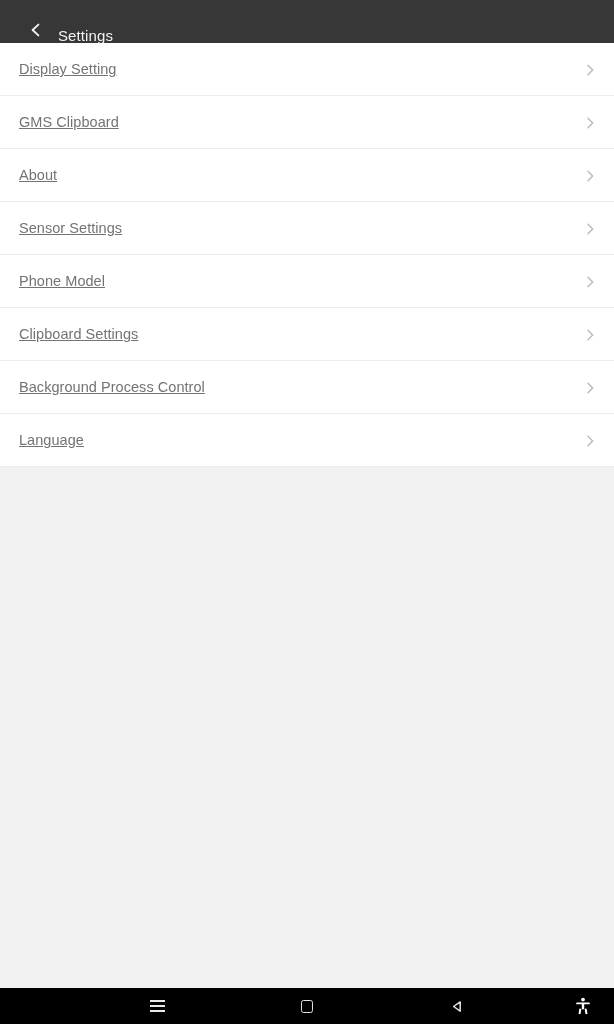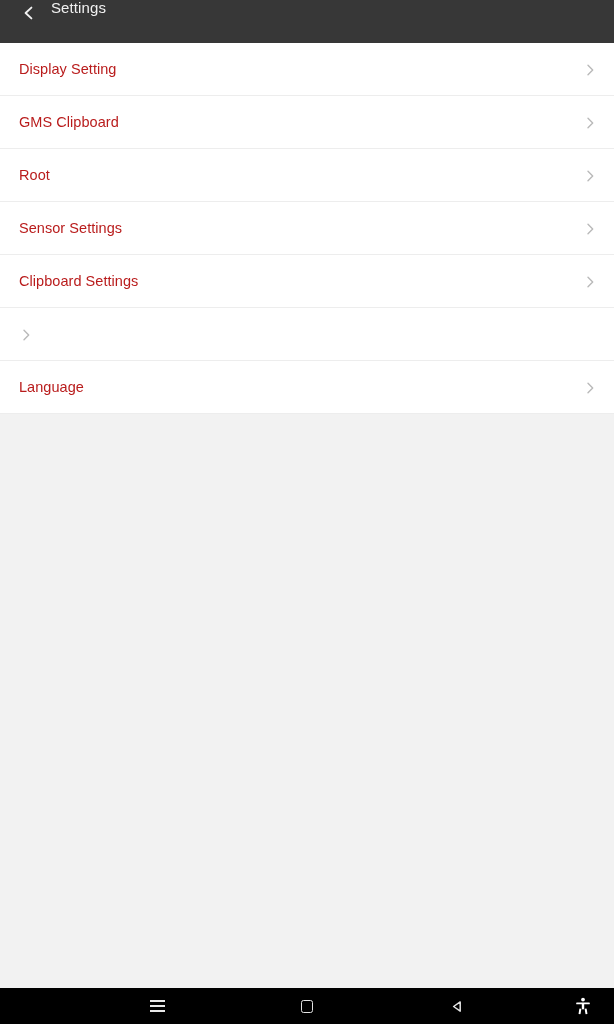--- a/index.html
+++ b/index.html
@@ -24,22 +24,22 @@
     flex-direction: column;
     background: #f2f2f2;
   }
 
   
   .appbar {
     height: 43px;
     flex: 0 0 43px;
     background: #373737;
     display: flex;
-    align-items: flex-start;
-    padding-left: 16px;
+    align-items: flex-end;
+    padding-left: 23px;
     box-sizing: border-box;
   }
   .back-btn {
     width: 26px;
     height: 26px;
     display: flex;
     align-items: center;
     justify-content: center;
     cursor: pointer;
     flex: 0 0 auto;
@@ -88,24 +88,25 @@
     right: 0;
     bottom: 0;
     height: 1px;
     background: #ededed;
   }
   .group .row:last-child::after {
     background: #ededed;
   }
   .row-label {
     font-size: 14.5px;
-    color: #b91c1c;
+    color: #737373;
     line-height: 1;
     letter-spacing: 0.05px;
     white-space: nowrap;
+    text-decoration: underline;
   }
   .chevron {
     flex: 0 0 auto;
     width: 14px;
     height: 14px;
     display: flex;
     align-items: center;
     justify-content: center;
   }
   .chevron svg { display: block; }
@@ -187,51 +188,60 @@
       <div class="row">
         <span class="row-label">GMS Clipboard</span>
         <span class="chevron">
           <svg width="14" height="14" viewBox="0 0 14 14" aria-hidden="true">
               <path d="M5 2.3 L9.7 7 L5 11.7" fill="none" stroke="#b9b9b9" stroke-width="1.4" stroke-linecap="round" stroke-linejoin="round"></path>
             </svg>
         </span>
       </div>
 
       <div class="row">
-        <span class="row-label">Root</span>
+        <span class="row-label">About</span>
         <span class="chevron">
           <svg width="14" height="14" viewBox="0 0 14 14" aria-hidden="true">
               <path d="M5 2.3 L9.7 7 L5 11.7" fill="none" stroke="#b9b9b9" stroke-width="1.4" stroke-linecap="round" stroke-linejoin="round"></path>
             </svg>
         </span>
       </div>
 
 
 
       <div class="row">
         <span class="row-label">Sensor Settings</span>
         <span class="chevron">
           <svg width="14" height="14" viewBox="0 0 14 14" aria-hidden="true">
               <path d="M5 2.3 L9.7 7 L5 11.7" fill="none" stroke="#b9b9b9" stroke-width="1.4" stroke-linecap="round" stroke-linejoin="round"></path>
             </svg>
         </span>
       </div>
 
+      <div class="row">
+        <span class="row-label">Phone Model</span>
+        <span class="chevron">
+          <svg width="14" height="14" viewBox="0 0 14 14" aria-hidden="true">
+              <path d="M5 2.3 L9.7 7 L5 11.7" fill="none" stroke="#b9b9b9" stroke-width="1.4" stroke-linecap="round" stroke-linejoin="round"></path>
+            </svg>
+        </span>
+      </div>
 
 
       <div class="row">
         <span class="row-label">Clipboard Settings</span>
         <span class="chevron">
           <svg width="14" height="14" viewBox="0 0 14 14" aria-hidden="true">
               <path d="M5 2.3 L9.7 7 L5 11.7" fill="none" stroke="#b9b9b9" stroke-width="1.4" stroke-linecap="round" stroke-linejoin="round"></path>
             </svg>
         </span>
       </div>
 
       <div class="row">
+        <span class="row-label">Background Process Control</span>
         <span class="chevron">
           <svg width="14" height="14" viewBox="0 0 14 14" aria-hidden="true">
               <path d="M5 2.3 L9.7 7 L5 11.7" fill="none" stroke="#b9b9b9" stroke-width="1.4" stroke-linecap="round" stroke-linejoin="round"></path>
             </svg>
         </span>
       </div>
 
       <div class="row">
         <span class="row-label">Language</span>
         <span class="chevron">

